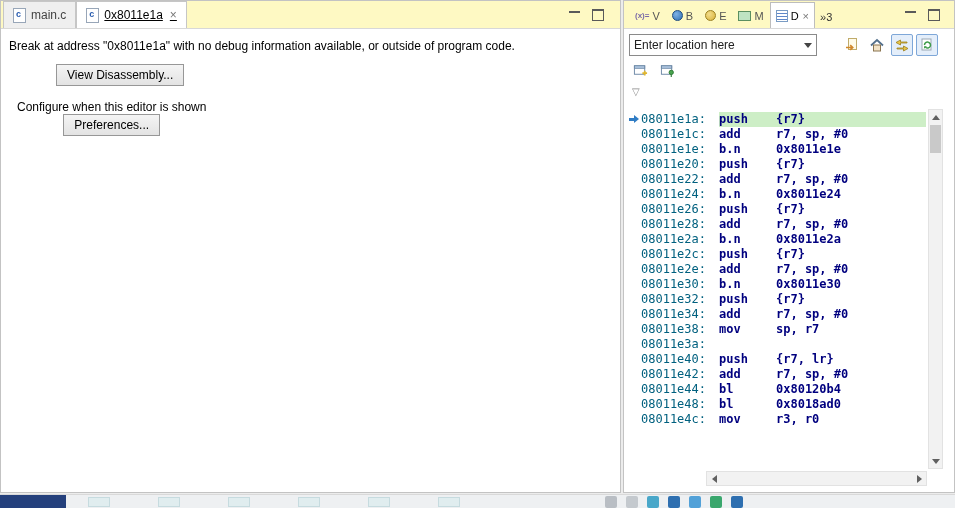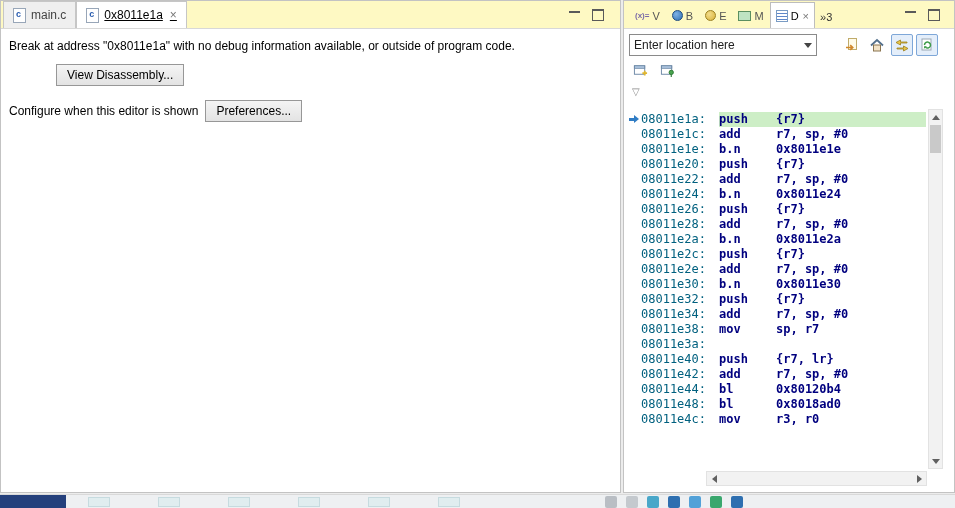--- a/index.html
+++ b/index.html
@@ -25,21 +25,21 @@
   .winctl{position:absolute;top:8px;display:flex;gap:12px;align-items:center;}
   .ico-min{width:11px;height:11px;position:relative;cursor:pointer;}
   .ico-min::after{content:'';position:absolute;left:0;top:1px;width:11px;height:2px;background:#5a5a5a;}
   .ico-max{width:10px;height:9px;border:1px solid #5a5a5a;border-top:2px solid #5a5a5a;cursor:pointer;}
 
   
   .message{position:absolute;left:8px;top:38px;font-size:12px;color:#000;}
   .wbtn{font:12px "Liberation Sans",sans-serif;color:#000;background:linear-gradient(#f4f4f4,#e3e3e3);
         border:1px solid #979797;padding:3px 10px;cursor:pointer;}
   #view-disasm-btn{position:absolute;left:8px;top:63px;margin-left:47px;}
-  .configure-row{position:absolute;left:8px;top:99px;display:flex;align-items:center;gap:7px;font-size:12px;color:#000;}
+  .configure-row{position:absolute;left:16px;top:99px;display:flex;align-items:center;font-size:12px;color:#000;flex-direction:column;}
 
   
   .vtabs{display:flex;align-items:flex-end;height:28px;padding-left:3px;}
   .vtab{height:25px;display:flex;align-items:center;gap:3px;padding:0 5px;font-size:11px;color:#555;
         border:1px solid transparent;border-bottom:none;white-space:nowrap;}
   .vtab.active{background:#fff;border-color:#bdbdbd;color:#000;}
   .vtab .close{font-size:11px;color:#777;margin-left:1px;}
   .vtab-overflow{font-size:11px;color:#333;margin-left:5px;padding-bottom:5px;cursor:pointer;}
   .ic-vars{font-size:8px;color:#7a6aa8;font-weight:bold;}
   .ic-bp{width:9px;height:9px;border-radius:50%;background:radial-gradient(circle at 35% 35%,#7fb2e5,#2f6fb3);border:1px solid #1d4b80;}

